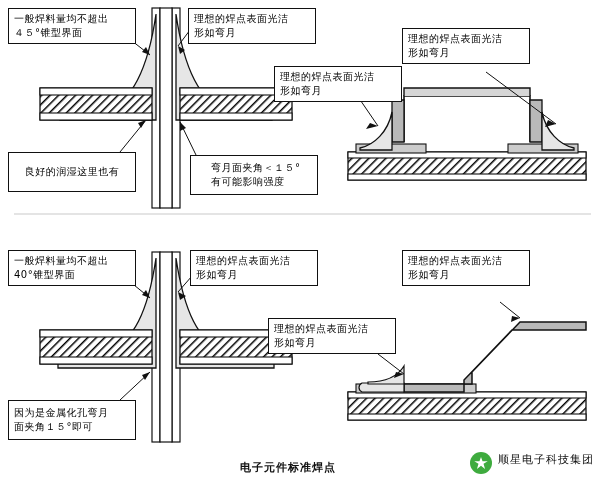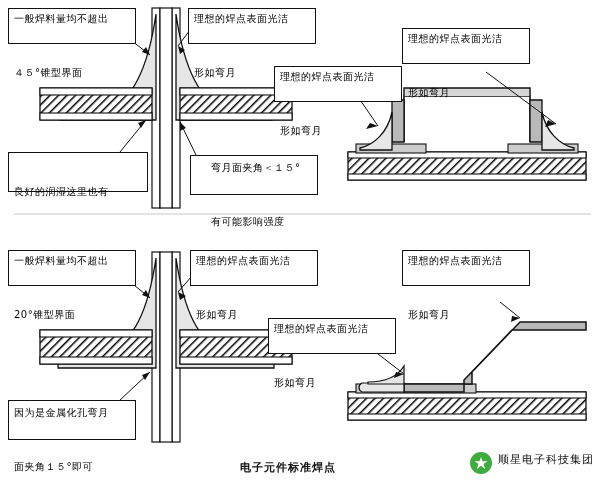--- a/index.html
+++ b/index.html
@@ -2,21 +2,21 @@
 <html><head>
 <meta charset="utf-8">
 <style>
   html,body{margin:0;padding:0;background:#ffffff;}
   body{width:605px;height:482px;font-family:"DejaVu Sans","Liberation Sans",sans-serif;color:#111;}
   .page{position:relative;width:605px;height:482px;overflow:hidden;background:#fff;}
   .svgwrap{position:absolute;left:0;top:0;width:605px;height:482px;}
   .callout{position:absolute;background:#ffffff;border:1px solid #111;box-sizing:border-box;
            font-size:10px;line-height:14px;letter-spacing:0.5px;color:#000;
            display:flex;flex-direction:column;justify-content:center;padding:3px 5px;}
-  .callout div{white-space:nowrap;margin-top:40px;}
+  .callout div{white-space:nowrap;}
   .caption{position:absolute;font-size:11px;color:#111;letter-spacing:1px;font-weight:bold;}
   .footer-brand{position:absolute;display:flex;align-items:flex-start;gap:6px;}
   .brand-logo{width:22px;height:22px;border-radius:50%;background:#3eab3e;position:relative;}
   .brand-logo:before{content:"";position:absolute;left:4px;top:5px;width:14px;height:12px;
       background:#fff;clip-path:polygon(50% 0%,61% 35%,98% 35%,68% 57%,79% 100%,50% 73%,21% 100%,32% 57%,2% 35%,39% 35%);}
   .brand-text{font-size:11px;color:#111;letter-spacing:1px;}
 </style>
 </head>
 <body>
 
@@ -144,32 +144,32 @@
   <div class="callout" style="left:402px;top:28px;width:128px;height:36px;">
     <div>理想的焊点表面光洁</div>
     <div>形如弯月</div>
   </div>
 
   <div class="callout" style="left:274px;top:66px;width:128px;height:36px;">
     <div>理想的焊点表面光洁</div>
     <div>形如弯月</div>
   </div>
 
-  <div class="callout" style="left:8px;top:152px;width:140px;height:40px;">
+  <div class="callout" style="left:8px;top:152px;width:128px;height:40px;align-items:center;">
     <div>良好的润湿这里也有</div>
   </div>
 
   <div class="callout" style="left:190px;top:155px;width:128px;height:40px;padding-left:20px;">
     <div>弯月面夹角＜１５°</div>
     <div>有可能影响强度</div>
   </div>
 
   <div class="callout" style="left:8px;top:250px;width:128px;height:36px;">
     <div>一般焊料量均不超出</div>
-    <div>20°锥型界面</div>
+    <div>40°锥型界面</div>
   </div>
 
   <div class="callout" style="left:190px;top:250px;width:128px;height:36px;">
     <div>理想的焊点表面光洁</div>
     <div>形如弯月</div>
   </div>
 
   <div class="callout" style="left:402px;top:250px;width:128px;height:36px;">
     <div>理想的焊点表面光洁</div>
     <div>形如弯月</div>

